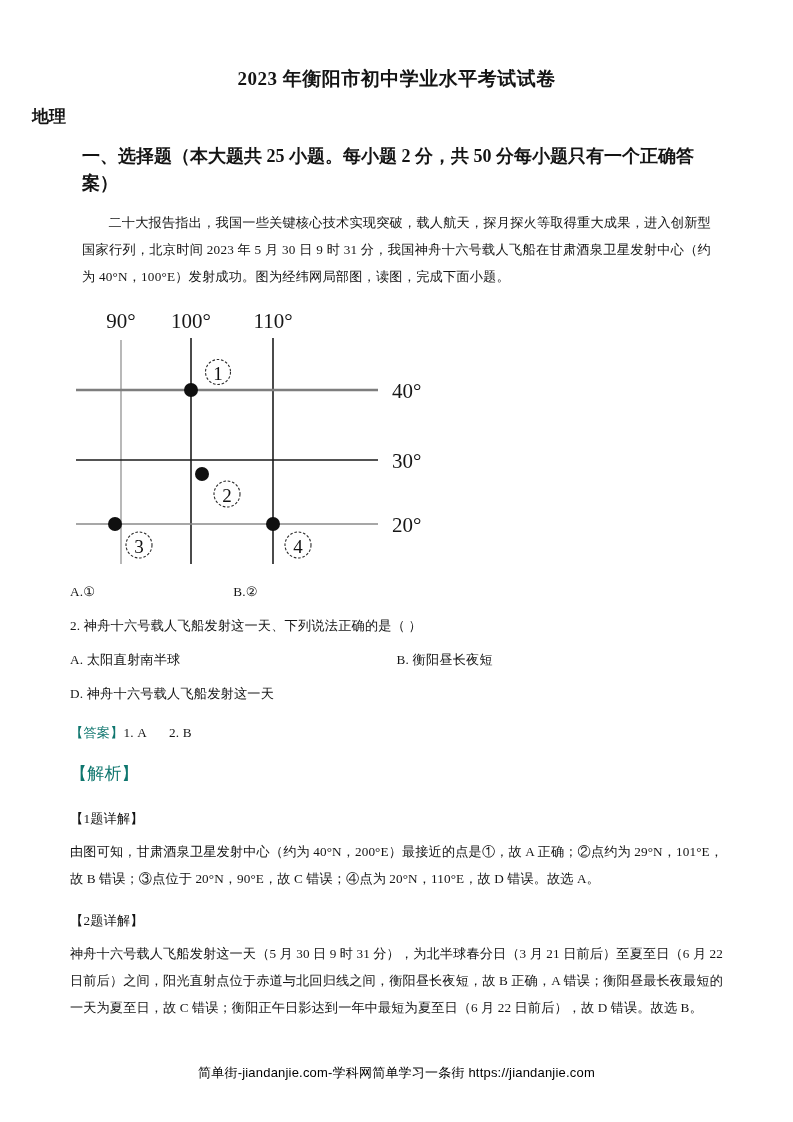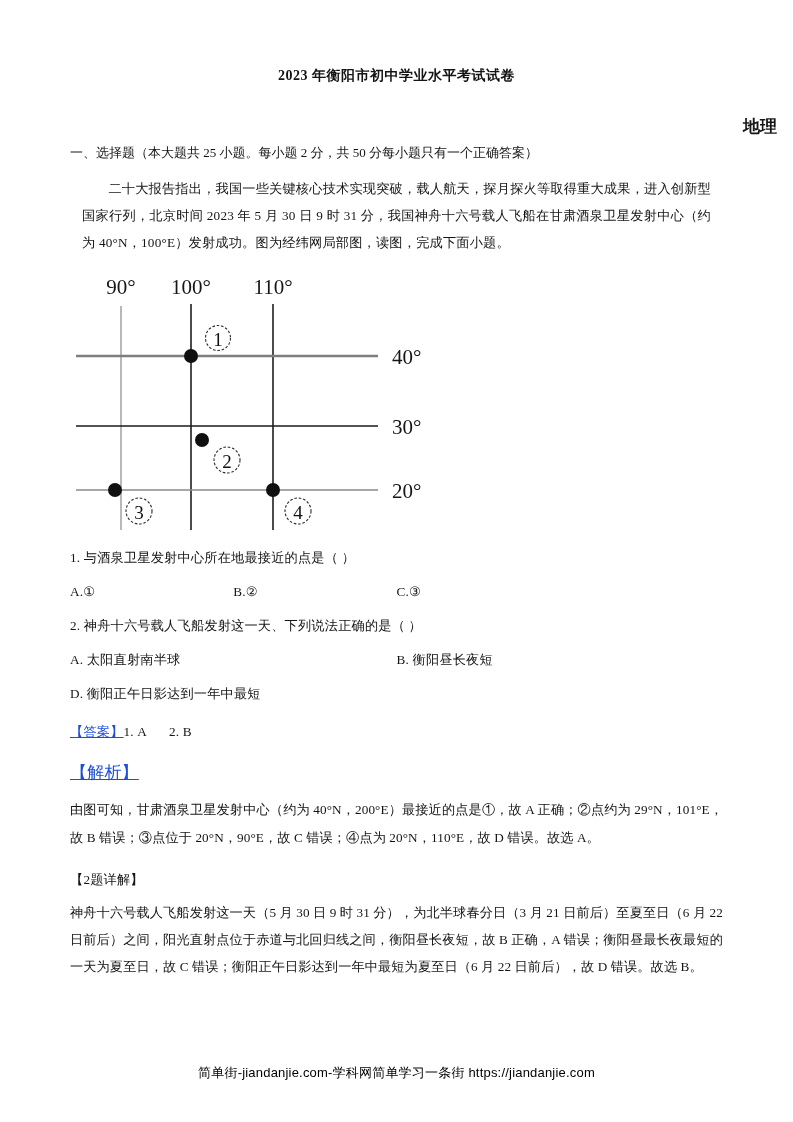--- a/index.html
+++ b/index.html
@@ -19,51 +19,51 @@
   .page {
     position: absolute;
     left: 0; top: 0;
     width: 793px;
     height: 1122px;
   }
 
   
   .doc-title {
     text-align: center;
-    font-size: 14px;
+    font-size: 19px;
     font-weight: bold;
     letter-spacing: 0.5px;
     margin: 0;
     padding-top: 68px;
     line-height: 1.2;
     font-family: "Liberation Serif", "DejaVu Serif", serif;
   }
   .doc-subtitle {
-    text-align: right;
+    text-align: left;
     font-size: 17px;
     font-weight: bold;
-    margin: 16px;
+    margin: 0;
     padding-top: 16px;
     line-height: 1.2;
     padding-left: 32px;
   }
 
   
   .content {
     position: absolute;
     left: 70px;
     top: 143px;
     width: 653px;
   }
 
   .section-head {
-    font-size: 13px;
-    font-weight: normal;
+    font-size: 18px;
+    font-weight: bold;
     line-height: 1.5;
-    margin: 0 0 6px 0;
+    margin: 0 0 6px 12px;
   }
 
   .intro {
     font-size: 13.2px;
     line-height: 2.05;
     text-align: justify;
     text-indent: 2em;
     margin: 12px;
     letter-spacing: 0.2px;
   }
@@ -103,22 +103,21 @@
   }
 
   
   .ans-line {
     font-size: 13.2px;
     line-height: 1.9;
     padding-top: 13px;
     letter-spacing: 0.2px;
   }
   .tag-blue {
-    color: #1d4ed8;
-    text-decoration: underline;
+    color: #0f766e;
   }
   .ans-gap { display: inline-block; width: 22px; }
 
   .analysis-line {
     font-size: 17px;
     line-height: 1.9;
     padding-top: 13px;
     letter-spacing: 0.2px;
   }
 
@@ -197,44 +196,43 @@
         <circle cx="49" cy="222" r="7" fill="#101010"></circle>
         <circle cx="73" cy="243" r="13" fill="none" stroke="#2a2a2a" stroke-width="1.1" stroke-dasharray="2.6 1.8"></circle>
         <text x="73" y="251" font-size="19" text-anchor="middle" fill="#101010">3</text>
 
         <circle cx="207" cy="222" r="7" fill="#101010"></circle>
         <circle cx="232" cy="243" r="13" fill="none" stroke="#2a2a2a" stroke-width="1.1" stroke-dasharray="2.6 1.8"></circle>
         <text x="232" y="251" font-size="19" text-anchor="middle" fill="#101010">4</text>
       </svg>
     </div>
 
-    <p class="q-stem">1. 与酒泉卫星发射中心所在地最接近的点是（      ）</p>
     <div class="opt-row">
       <span class="opt">A.①</span>
       <span class="opt">B.②</span>
-      <span class="opt">C.③</span>
     </div>
 
     <p class="q-stem">2. 神舟十六号载人飞船发射这一天、下列说法正确的是（      ）</p>
     <div class="opt-row two">
       <span class="opt">A. 太阳直射南半球</span>
       <span class="opt">B. 衡阳昼长夜短</span>
     </div>
     <div class="opt-row two">
-      <span class="opt">D. 衡阳正午日影达到一年中最短</span>
+      <span class="opt">D. 神舟十六号载人飞船发射这一天</span>
     </div>
 
     <div class="ans-line">
       <span class="tag-blue">【答案】</span><span>1. A</span><span class="ans-gap"></span><span>2. B</span>
     </div>
 
     <div class="analysis-line">
       <span class="tag-blue">【解析】</span>
     </div>
 
+    <div class="detail-head">【1题详解】</div>
     <div class="detail-body">由图可知，甘肃酒泉卫星发射中心（约为 40°N，200°E）最接近的点是①，故 A 正确；②点约为 29°N，101°E，故 B 错误；③点位于 20°N，90°E，故 C 错误；④点为 20°N，110°E，故 D 错误。故选 A。</div>
 
     <div class="detail-head">【2题详解】</div>
     <div class="detail-body">神舟十六号载人飞船发射这一天（5 月 30 日 9 时 31 分），为北半球春分日（3 月 21 日前后）至夏至日（6 月 22 日前后）之间，阳光直射点位于赤道与北回归线之间，衡阳昼长夜短，故 B 正确，A 错误；衡阳昼最长夜最短的一天为夏至日，故 C 错误；衡阳正午日影达到一年中最短为夏至日（6 月 22 日前后），故 D 错误。故选 B。</div>
 
   </div>
 
   <div class="footer">简单街-jiandanjie.com-学科网简单学习一条街 https://jiandanjie.com</div>
 
 </div>

